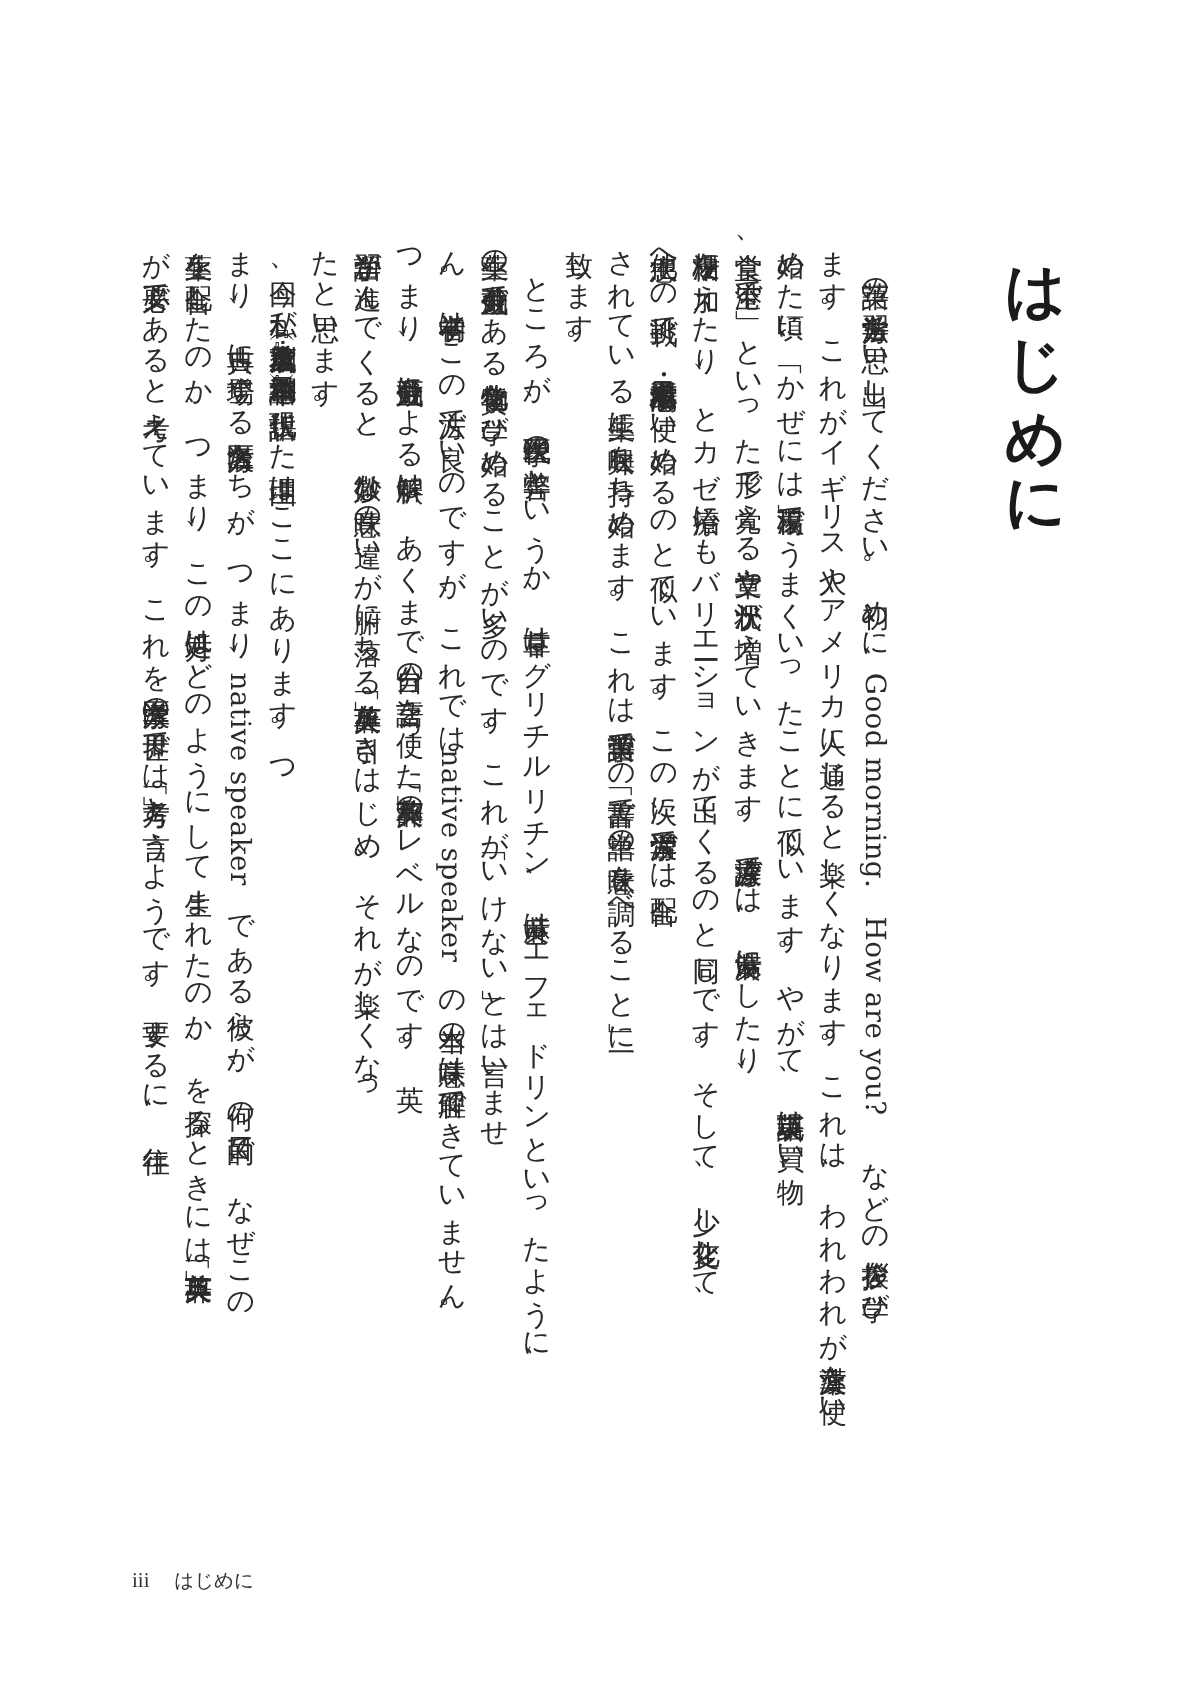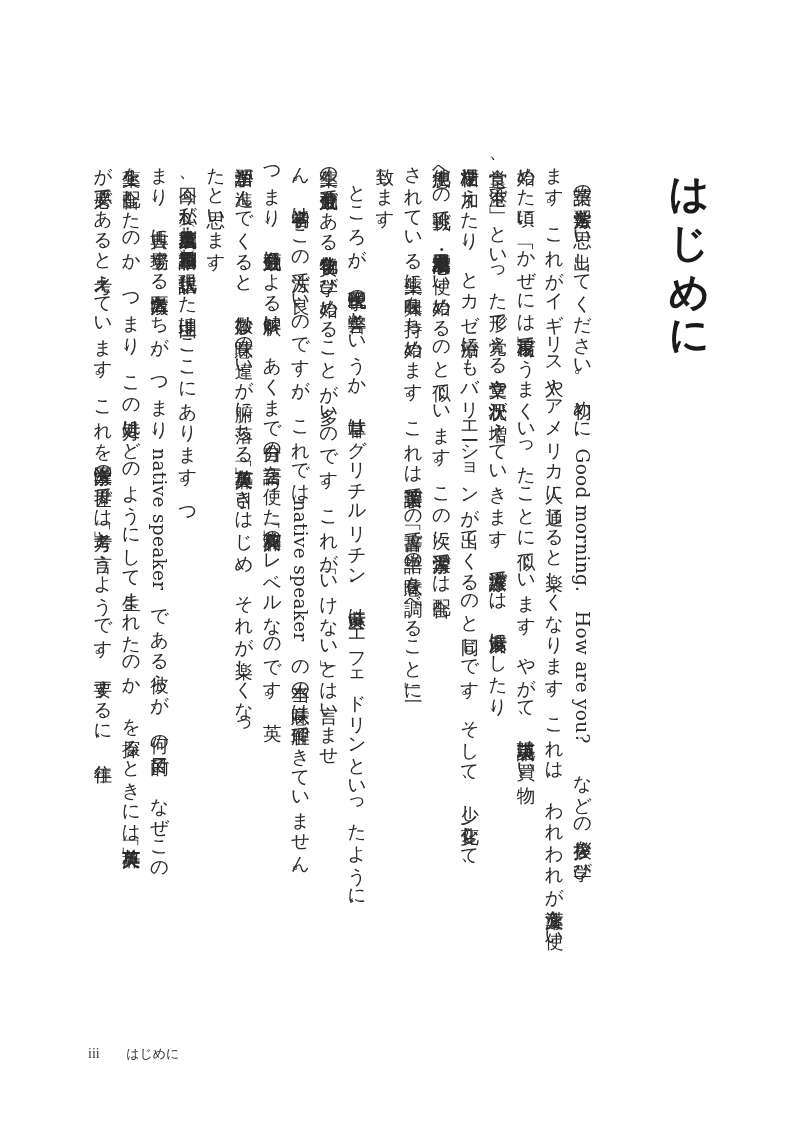--- a/index.html
+++ b/index.html
@@ -14,21 +14,21 @@
     position: absolute; right: 204px; top: 154px;
     writing-mode: vertical-rl; height: 700px;
     font-size: 18.5px; line-height: 28.2px; letter-spacing: 0.3px;
     color: #2a2a2a;
   }
   .col { display: block; white-space: nowrap; }
   .footer {
     position: absolute; left: 88px; top: 1045px;
     font-size: 14px; color: #333333;
   }
-  .footer .page-num { font-family: "Liberation Serif", serif; margin-right: 22px; }
+  .footer .page-num { font-family: "Liberation Serif", serif; margin-right: 12px; }
   .footer .section { font-family: "DejaVu Sans", sans-serif; font-size: 13px; }
 </style>
 </head>
 <body>
 
 <h1 class="title">はじめに</h1>
 
 <div class="body-text">
   <span class="col">　英語の学習方法を思い出してください。初めに、Good morning.　How are you?　などの挨拶を学び</span>
   <span class="col">ます。これがイギリス人やアメリカ人に通じると楽しくなります。これは、われわれが漢方薬を使い</span>

